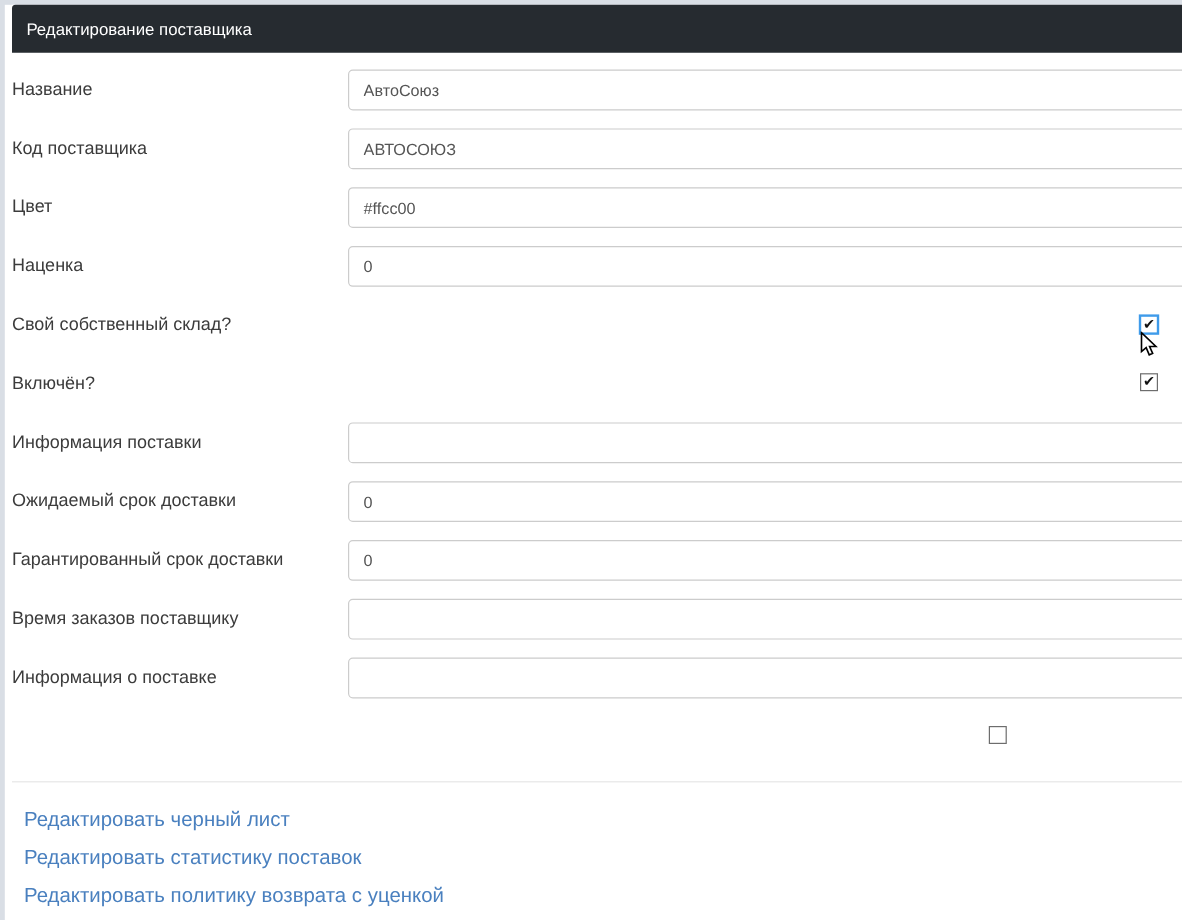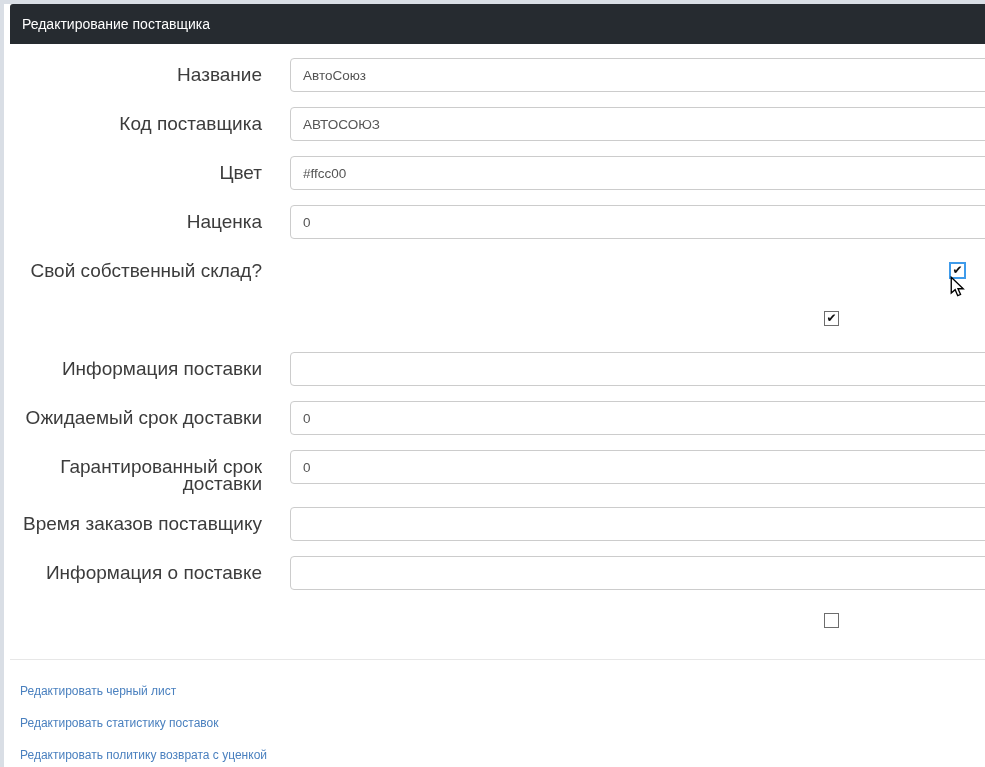--- a/index.html
+++ b/index.html
@@ -29,23 +29,23 @@
     line-height: 40px;
     padding-left: 12px;
     font-size: 14px;
     border-radius: 3px 3px 0 0;
   }
   .card-body { padding: 14px 10px 0 0; }
 
   .form-group { display: flex; margin-bottom: 15px; min-height: 34px; }
   .ctl-label {
     width: 252px; min-width: 252px;
-    text-align: right;
+    text-align: left;
     padding-top: 8px;
-    font-size: 19px;
+    font-size: 15px;
     line-height: 17px;
     color: #3c3c3c;
   }
   .value-col { flex: 1; margin-left: 28px; }
   .text-input {
     width: 100%;
     height: 34px;
     border: 1px solid #cccccc;
     border-radius: 4px;
     padding: 6px 12px;
@@ -77,21 +77,21 @@
   .cb.unchecked .check { visibility: hidden; }
 
   .divider {
     border: none;
     border-top: 1px solid #e7e7e7;
     margin: 20px 0 0 0;
   }
   .links { padding: 24px 0 0 10px; }
   .action-link {
     display: block;
-    font-size: 12px;
+    font-size: 17px;
     line-height: 14px;
     margin-bottom: 18px;
     color: #4a80bf;
     text-decoration: none;
     cursor: pointer;
     width: fit-content;
   }
 
   .mouse-cursor { position: absolute; left: 949px; top: 276px; width: 18px; height: 22px; z-index: 10; }
 </style>
@@ -139,20 +139,21 @@
         <div class="form-group">
           <label class="ctl-label">Свой собственный склад?</label>
           <div class="checkbox-col">
             <div class="cb checked focused">
               <span class="check">✔</span>
             </div>
           </div>
         </div>
 
         <div class="form-group">
+          <label class="ctl-label">Включён?</label>
           <div class="checkbox-col">
             <div class="cb checked">
               <span class="check">✔</span>
             </div>
           </div>
         </div>
 
         <div class="form-group">
           <label class="ctl-label">Информация поставки</label>
           <div class="value-col">

